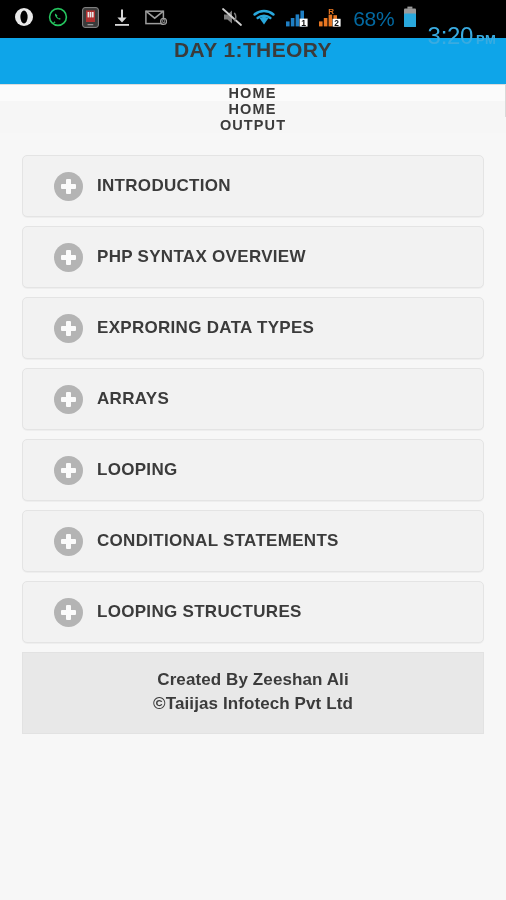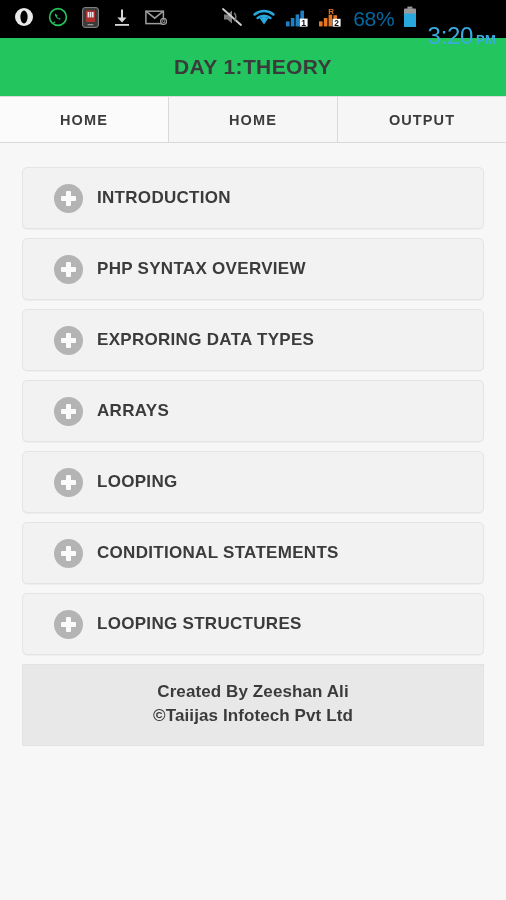--- a/index.html
+++ b/index.html
@@ -58,40 +58,41 @@
     color: #3aabe0;
     font-size: 13px;
     font-weight: 700;
     letter-spacing: 0.2px;
     margin-left: 3px;
   }
   #clock-wrap { display: flex; align-items: baseline; margin-left: 3px; }
 
   
   #title-bar {
-    height: 59px;
-    background: #22c55e;
-    display: flex;
-    align-items: center;
+    height: 47px;
+    background: #0ea5e9;
+    display: flex;
+    align-items: flex-start;
     justify-content: center;
     border-bottom: 1px solid #dcdcdc;
   }
   #page-title {
     font-size: 21px;
     font-weight: 700;
     color: #3b3b3b;
     letter-spacing: 0.4px;
   }
 
   
   #tab-bar {
     display: flex;
     height: 46px;
     background: #f6f6f6;
     border-bottom: 1px solid #d9d9d9;
+    flex-direction: column;
   }
   .tab {
     flex: 1 1 0;
     display: flex;
     align-items: center;
     justify-content: center;
     font-size: 14.5px;
     font-weight: 700;
     color: #3c3c3c;
     letter-spacing: 1.1px;

